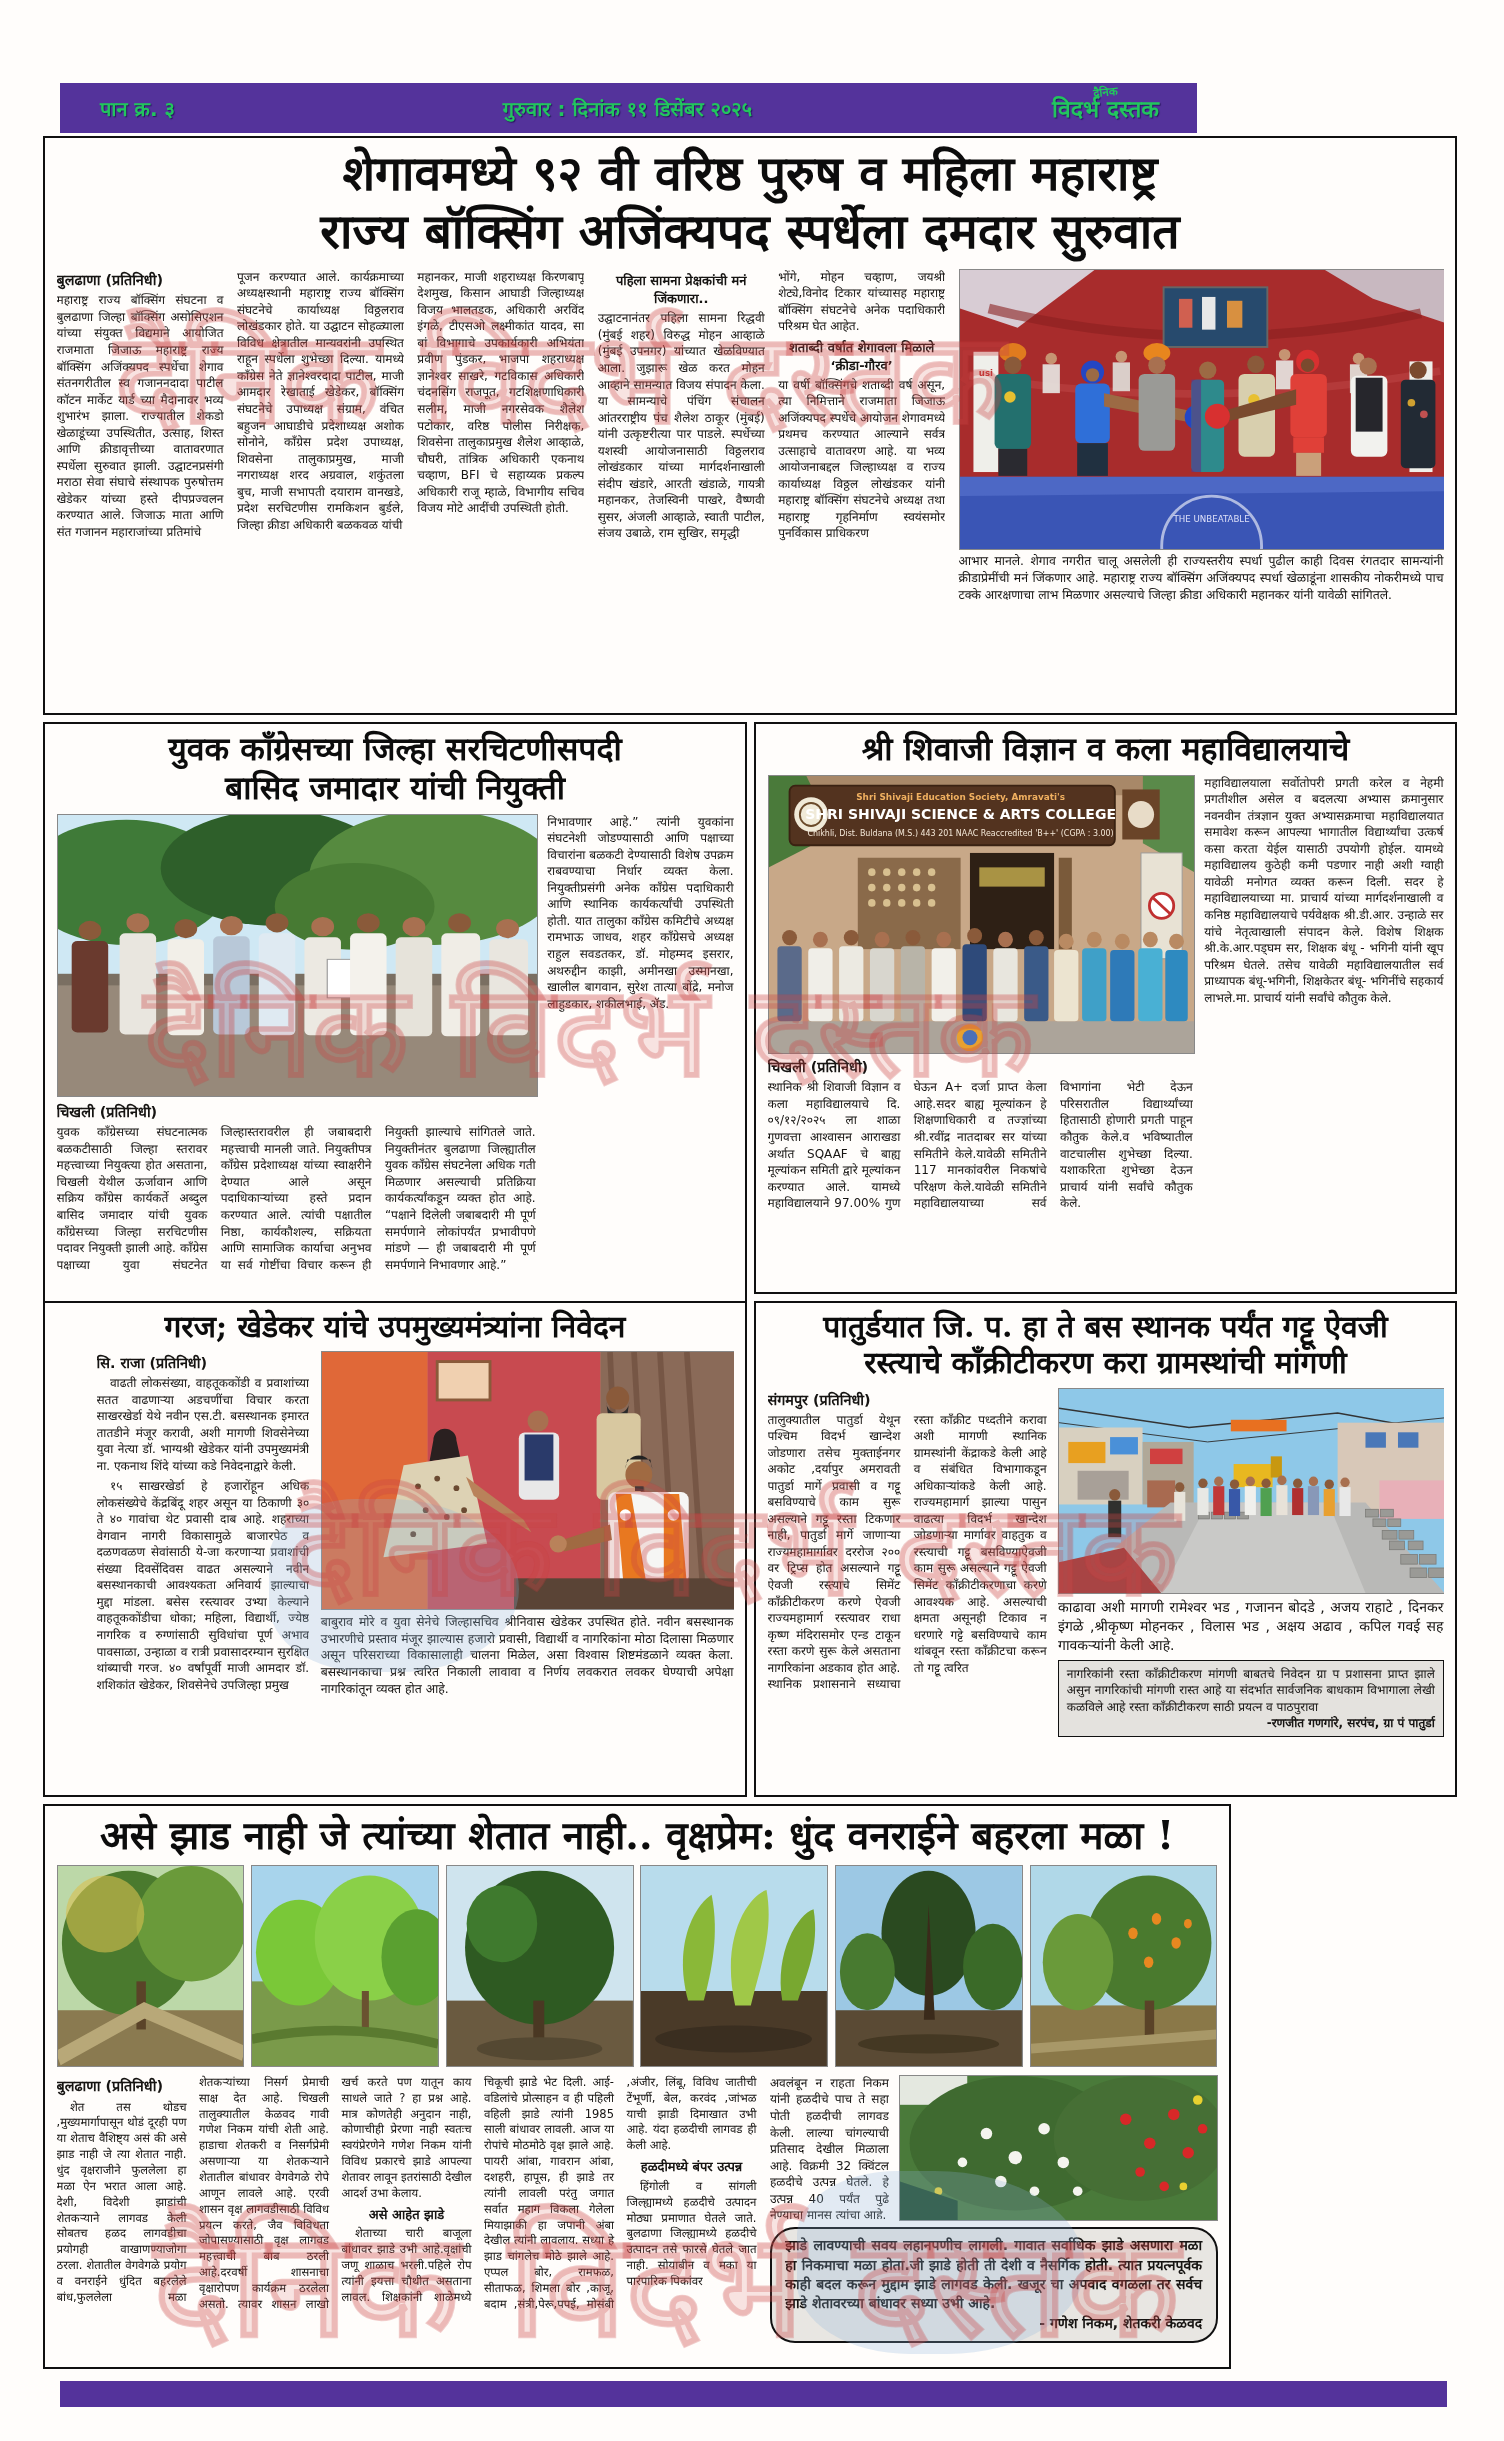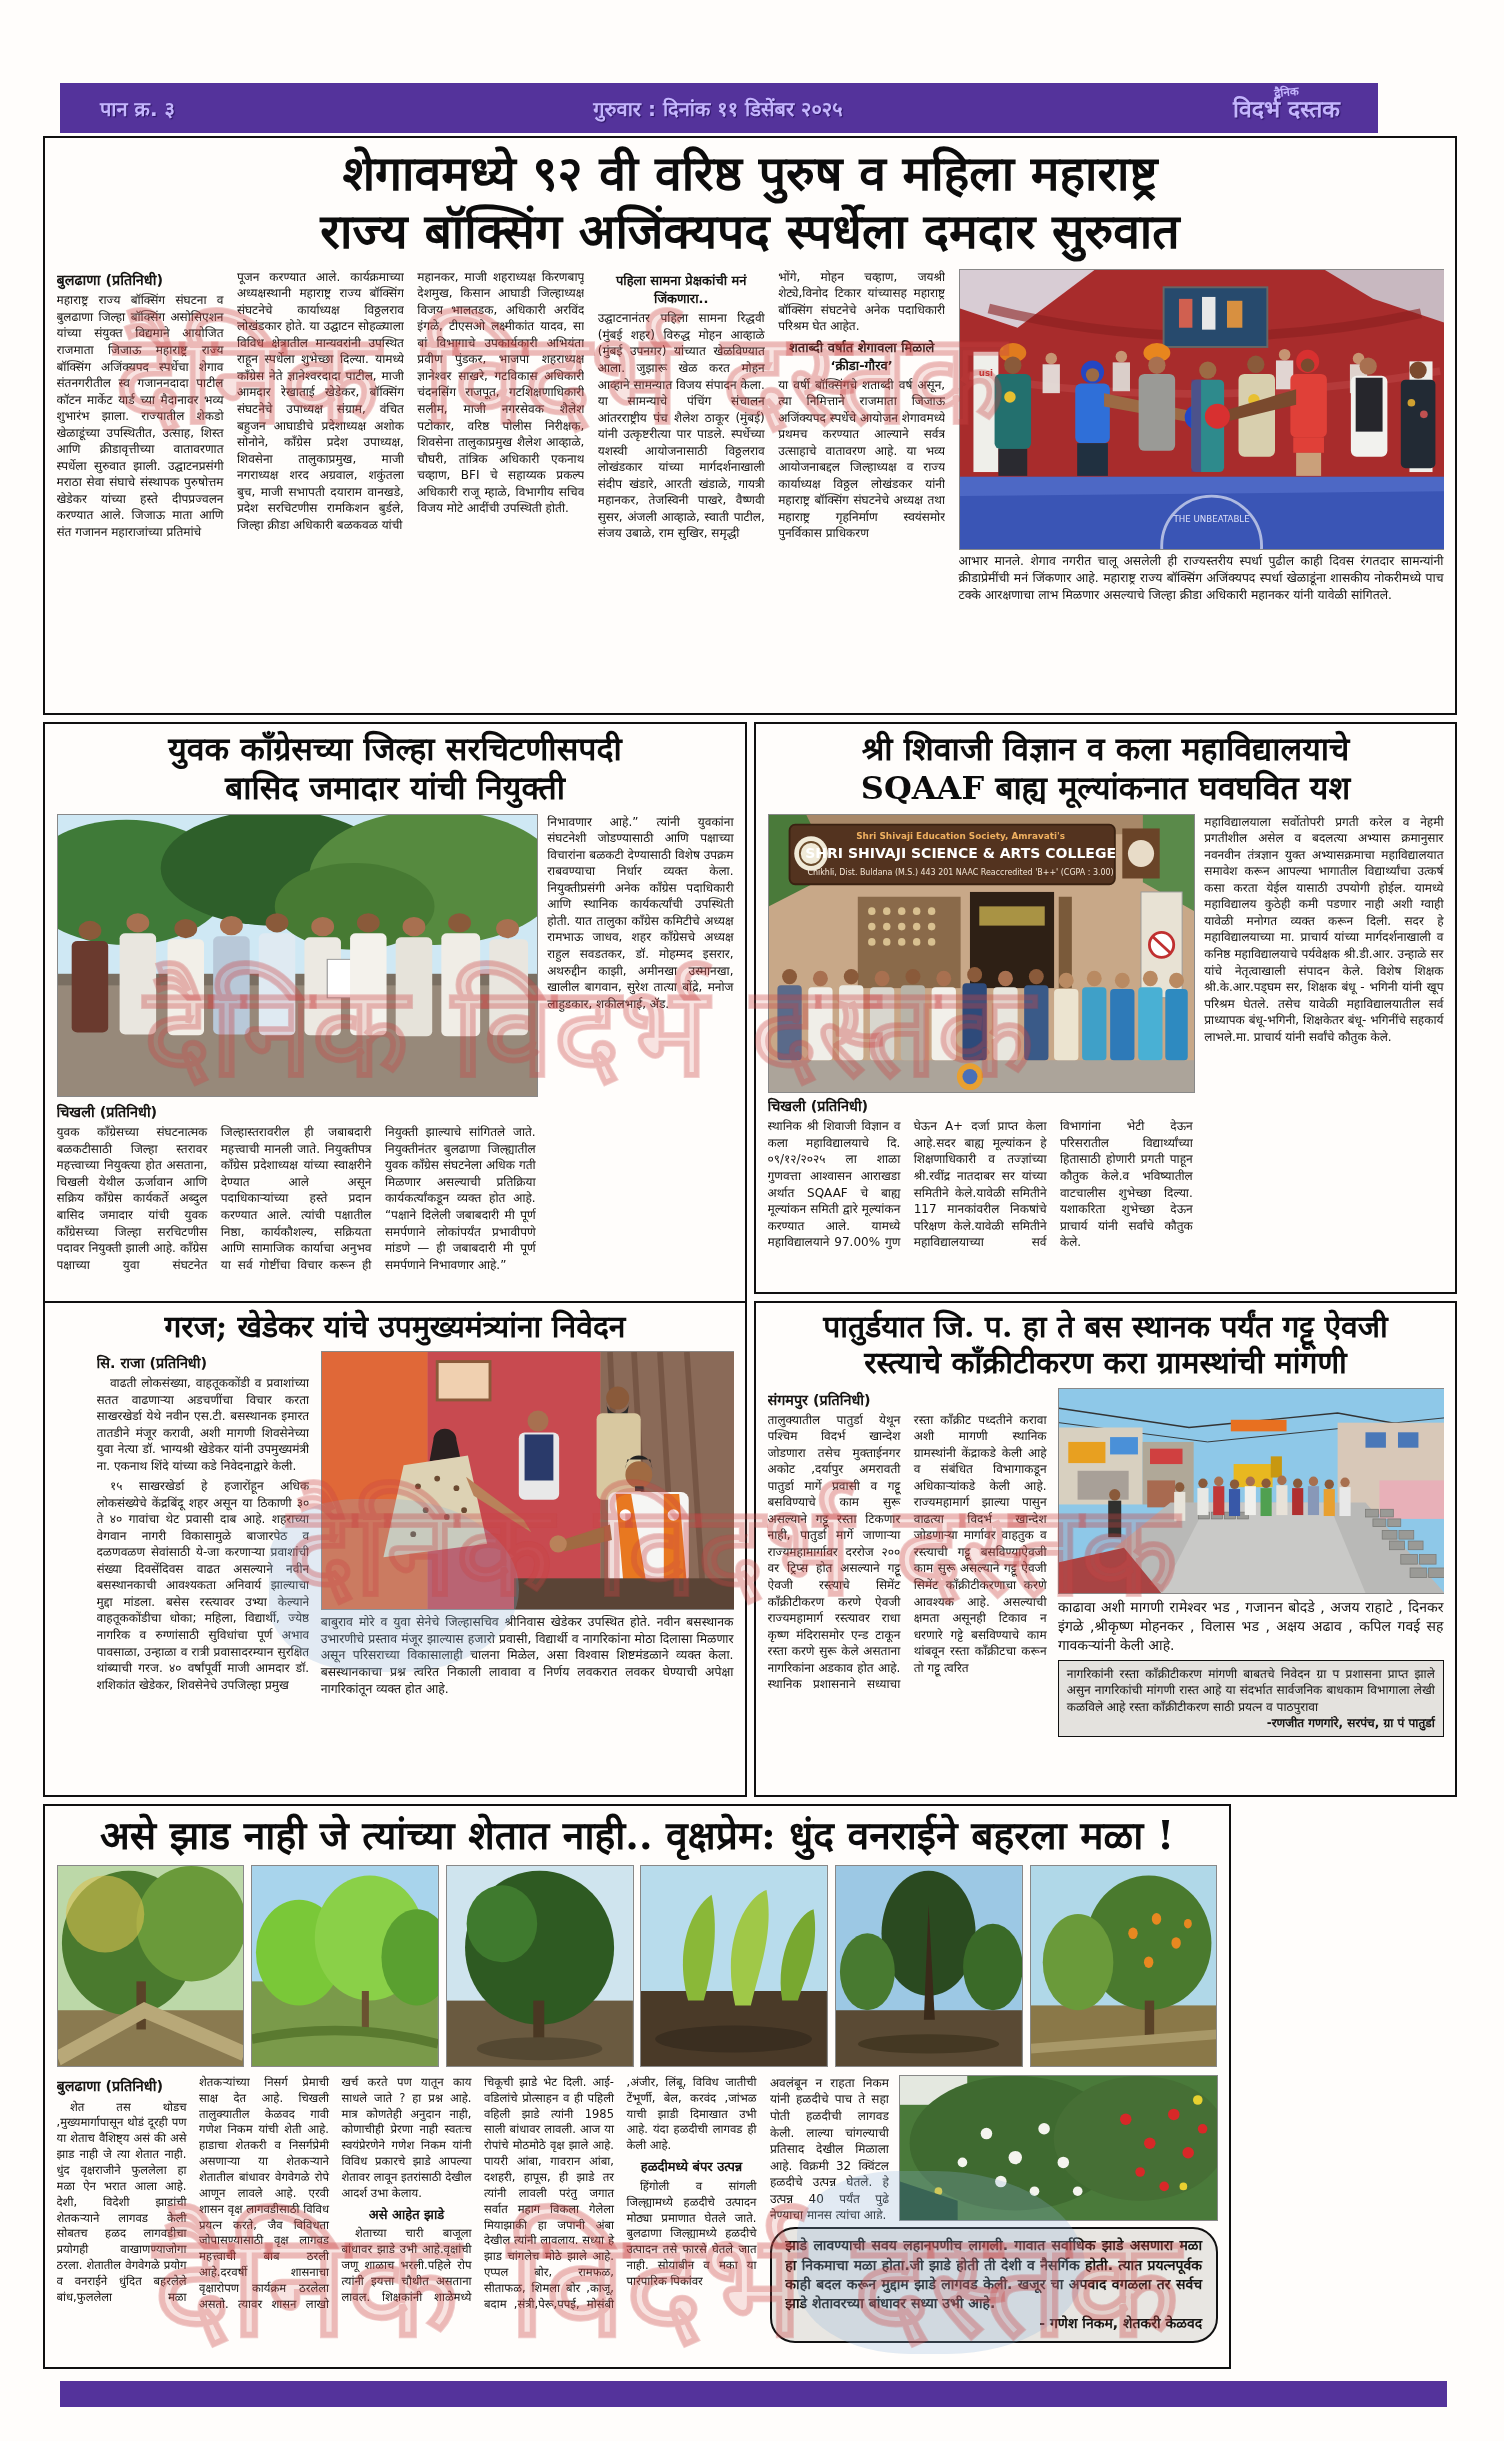--- a/index.html
+++ b/index.html
@@ -1,20 +1,20 @@
 <!DOCTYPE html>
 <html><head>
 <meta charset="utf-8">
 <style>
   html,body{margin:0;padding:0;background:#e9e9e9;}
   .page{position:relative;width:1504px;height:2441px;background:#fffdfb;margin:0 auto;overflow:hidden;
         font-family:"DejaVu Sans","Liberation Sans",sans-serif;color:#161412;}
   
-  .topbar{position:absolute;left:60px;top:83px;width:1318px;height:50px;background:#54339b;
-          display:flex;align-items:center;color:#c4b5fd;}
+  .topbar{position:absolute;left:60px;top:83px;width:1137px;height:50px;background:#54339b;
+          display:flex;align-items:center;color:#22c55e;}
   .topbar .pageno{margin-left:40px;font-size:20px;font-weight:bold;text-shadow:1px 1px 1px #2a1460;}
   .topbar .dateline{position:absolute;left:0;right:2px;text-align:center;font-size:20px;font-weight:bold;
           text-shadow:1px 1px 1px #2a1460;}
   .topbar .brand{position:absolute;right:38px;top:3.8px;text-align:center;line-height:1;}
   .topbar .brand .b-top{font-size:11.5px;font-weight:bold;display:block;transform:rotate(-6deg);}
   .topbar .brand .b-main{font-size:23px;font-weight:bold;display:block;text-shadow:1px 1px 1px #2a1460;text-align:center;}
   .botbar{position:absolute;left:60px;top:2381px;width:1387px;height:26px;background:#54339b;}
   
   .abox{position:absolute;background:#fffdfb;border:2.9px solid #101010;box-sizing:border-box;
         padding:5.8px 11.5px;overflow:hidden;}
@@ -205,21 +205,20 @@
           </div>
         </div>
         <div class="btxt cols3" style="height:152px;overflow:hidden;">युवक काँग्रेसच्या संघटनात्मक बळकटीसाठी जिल्हा स्तरावर महत्त्वाच्या नियुक्त्या होत असताना, चिखली येथील ऊर्जावान आणि सक्रिय काँग्रेस कार्यकर्ते अब्दुल बासिद जमादार यांची युवक काँग्रेसच्या जिल्हा सरचिटणीस पदावर नियुक्ती झाली आहे. काँग्रेस पक्षाच्या युवा संघटनेत जिल्हास्तरावरील ही जबाबदारी महत्त्वाची मानली जाते. नियुक्तीपत्र काँग्रेस प्रदेशाध्यक्ष यांच्या स्वाक्षरीने देण्यात आले असून पदाधिकाऱ्यांच्या हस्ते प्रदान करण्यात आले. त्यांची पक्षातील निष्ठा, कार्यकौशल्य, सक्रियता आणि सामाजिक कार्याचा अनुभव या सर्व गोष्टींचा विचार करून ही नियुक्ती झाल्याचे सांगितले जाते. नियुक्तीनंतर बुलढाणा जिल्ह्यातील युवक काँग्रेस संघटनेला अधिक गती मिळणार असल्याची प्रतिक्रिया कार्यकर्त्यांकडून व्यक्त होत आहे. “पक्षाने दिलेली जबाबदारी मी पूर्ण समर्पणाने लोकांपर्यंत प्रभावीपणे मांडणे — ही जबाबदारी मी पूर्ण समर्पणाने निभावणार आहे.”</div>
       </div>
       <div style="width:28%;overflow:hidden;" class="btxt">निभावणार आहे.” त्यांनी युवकांना संघटनेशी जोडण्यासाठी आणि पक्षाच्या विचारांना बळकटी देण्यासाठी विशेष उपक्रम राबवण्याचा निर्धार व्यक्त केला. नियुक्तीप्रसंगी अनेक काँग्रेस पदाधिकारी आणि स्थानिक कार्यकर्त्यांची उपस्थिती होती. यात तालुका काँग्रेस कमिटीचे अध्यक्ष रामभाऊ जाधव, शहर काँग्रेसचे अध्यक्ष राहुल सवडतकर, डॉ. मोहम्मद इसरार, अथरुद्दीन काझी, अमीनखा उस्मानखा, खालील बागवान, सुरेश तात्या बोंद्रे, मनोज लाहुडकार, शकीलभाई, ॲड.</div>
     </div>
   </div>
 
   <div class="abox" style="left:754px;top:722px;width:703px;height:572px;">
     <div class="hl hl2">श्री शिवाजी विज्ञान व कला महाविद्यालयाचे</div>
-    <div class="hl hl2">SQAAF बाह्य मूल्यांकनात घवघवित यश</div>
     <div class="flexrow" style="gap:11.5px;margin-top:5.8px;height:459px;overflow:hidden;">
       <div style="width:64%;">
         <svg class="photo" width="100%" height="277" viewBox="0 0 455 288" preserveAspectRatio="none">
           <rect width="455" height="288" fill="#c8a888"></rect>
           <rect x="0" y="0" width="455" height="20" fill="#a88868"></rect>
           <polygon points="0,0 40,0 70,60 0,95" fill="#4a7a3a"></polygon>
           <polygon points="455,0 400,0 400,70 455,100" fill="#5a8a4a"></polygon>
           <rect x="22" y="10" width="348" height="62" rx="6" fill="#53331f" stroke="#3a2212" stroke-width="2"></rect>
           <circle cx="45" cy="40" r="18" fill="#f0ead8"></circle>
             <circle cx="45" cy="40" r="12" fill="none" stroke="#6a4a2a" stroke-width="2"></circle>

